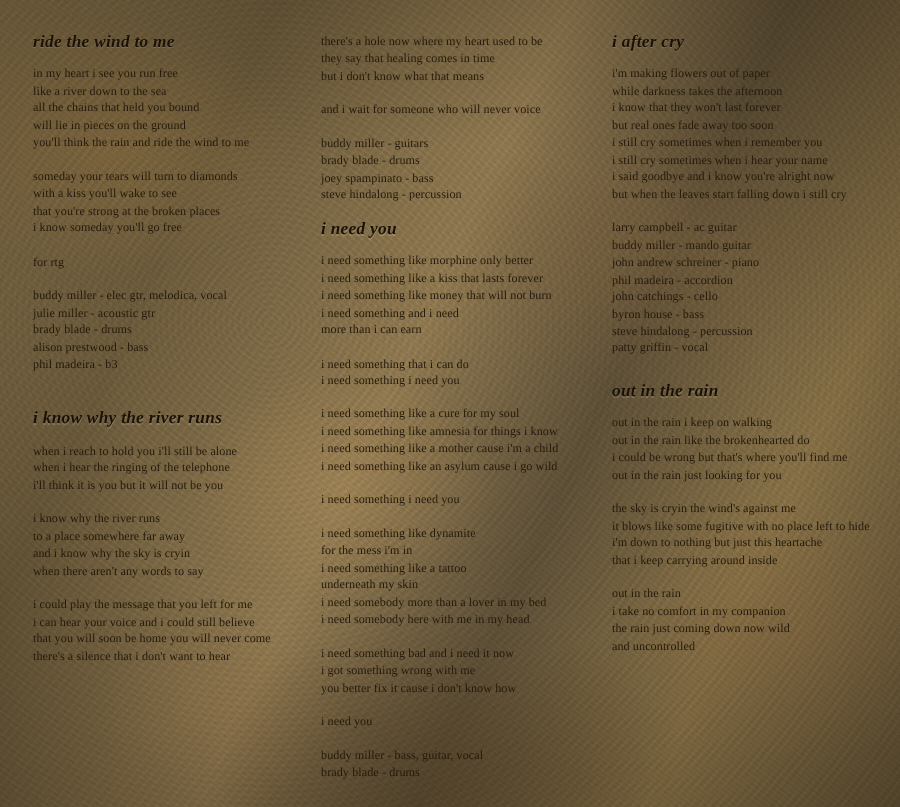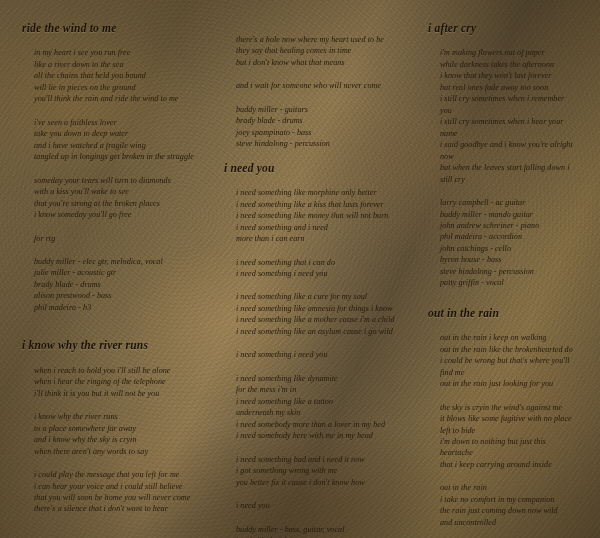--- a/index.html
+++ b/index.html
@@ -44,21 +44,21 @@
     inset: 0;
     pointer-events: none;
     background: radial-gradient(ellipse 90% 80% at 50% 50%, rgba(0,0,0,0) 40%, rgba(30,20,8,0.45) 100%);
   }
   .columns {
     position: absolute;
     inset: 0;
     display: flex;
     padding: 22px 12px 10px 22px;
     box-sizing: border-box;
-    gap: 18px;
+    gap: 8px;
     z-index: 2;
     justify-content: space-between;
   }
   .col {
     flex: 1 1 0;
     min-width: 0;
   }
   .col-1 { flex: 0 0 184px; }
   .col-2 { flex: 0 0 186px; }
   .col-3 { flex: 1 1 auto; }
@@ -74,23 +74,22 @@
     text-shadow: 0 1px 0 rgba(255,240,200,0.18);
   }
   .block {
     margin: 0 0 11px 0;
   }
   .block.tight { margin-bottom: 8px; }
   .lyric {
     font-size: 8.1px;
     line-height: 1.42;
     color: #241a0c;
-    margin: 12px;
+    margin: 0;
     letter-spacing: 0.05px;
-    font-style: italic;
   }
   .lyric.credits {
     font-size: 8.1px;
   }
   .spacer-6 { height: 6px; }
   .spacer-14 { height: 14px; }
 </style>
 </head>
 <body>
 
@@ -101,23 +100,20 @@
   <div class="columns">
 
     <div class="col col-1">
       <div class="block tight">
         <div class="song-title">ride the wind to me</div>
       </div>
       <div class="block">
         <p class="lyric">in my heart i see you run free<br>like a river down to the sea<br>all the chains that held you bound<br>will lie in pieces on the ground<br>you'll think the rain and ride the wind to me</p>
       </div>
       <div class="block">
-        <p class="lyric">i've seen a faithless lover<br>take you down to deep water<br>and i have watched a fragile wing<br>tangled up in longings get broken in the struggle</p>
-      </div>
-      <div class="block">
         <p class="lyric">someday your tears will turn to diamonds<br>with a kiss you'll wake to see<br>that you're strong at the broken places<br>i know someday you'll go free</p>
       </div>
       <div class="block">
         <p class="lyric">for rtg</p>
       </div>
       <div class="block">
         <p class="lyric credits">buddy miller - elec gtr, melodica, vocal<br>julie miller - acoustic gtr<br>brady blade - drums<br>alison prestwood - bass<br>phil madeira - b3</p>
       </div>
       <div class="spacer-14"></div>
       <div class="block tight">
@@ -132,21 +128,21 @@
       <div class="block">
         <p class="lyric">i could play the message that you left for me<br>i can hear your voice and i could still believe<br>that you will soon be home you will never come<br>there's a silence that i don't want to hear</p>
       </div>
     </div>
 
     <div class="col col-2">
       <div class="block">
         <p class="lyric">there's a hole now where my heart used to be<br>they say that healing comes in time<br>but i don't know what that means</p>
       </div>
       <div class="block">
-        <p class="lyric">and i wait for someone who will never come</p>
+        <p class="lyric">and i wait for someone who will never voice</p>
       </div>
       <div class="block">
         <p class="lyric credits">buddy miller - guitars<br>brady blade - drums<br>joey spampinato - bass<br>steve hindalong - percussion</p>
       </div>
       <div class="block tight">
         <div class="song-title">i need you</div>
       </div>
       <div class="block">
         <p class="lyric">i need something like morphine only better<br>i need something like a kiss that lasts forever<br>i need something like money that will not burn<br>i need something and i need<br>more than i can earn</p>
       </div>

